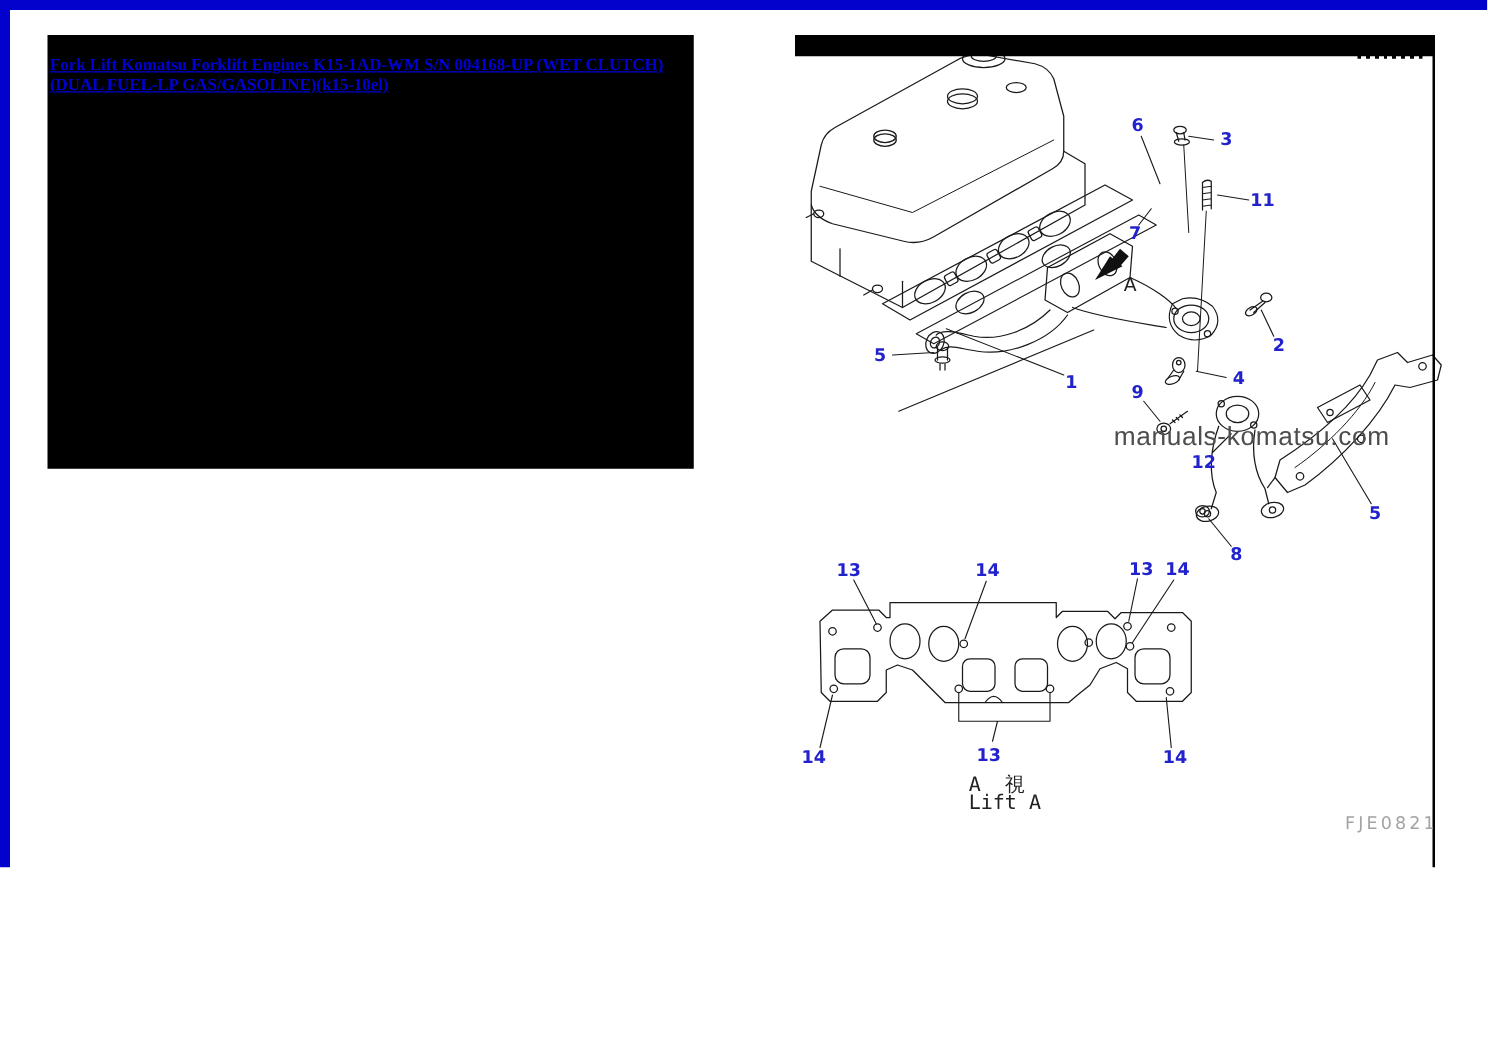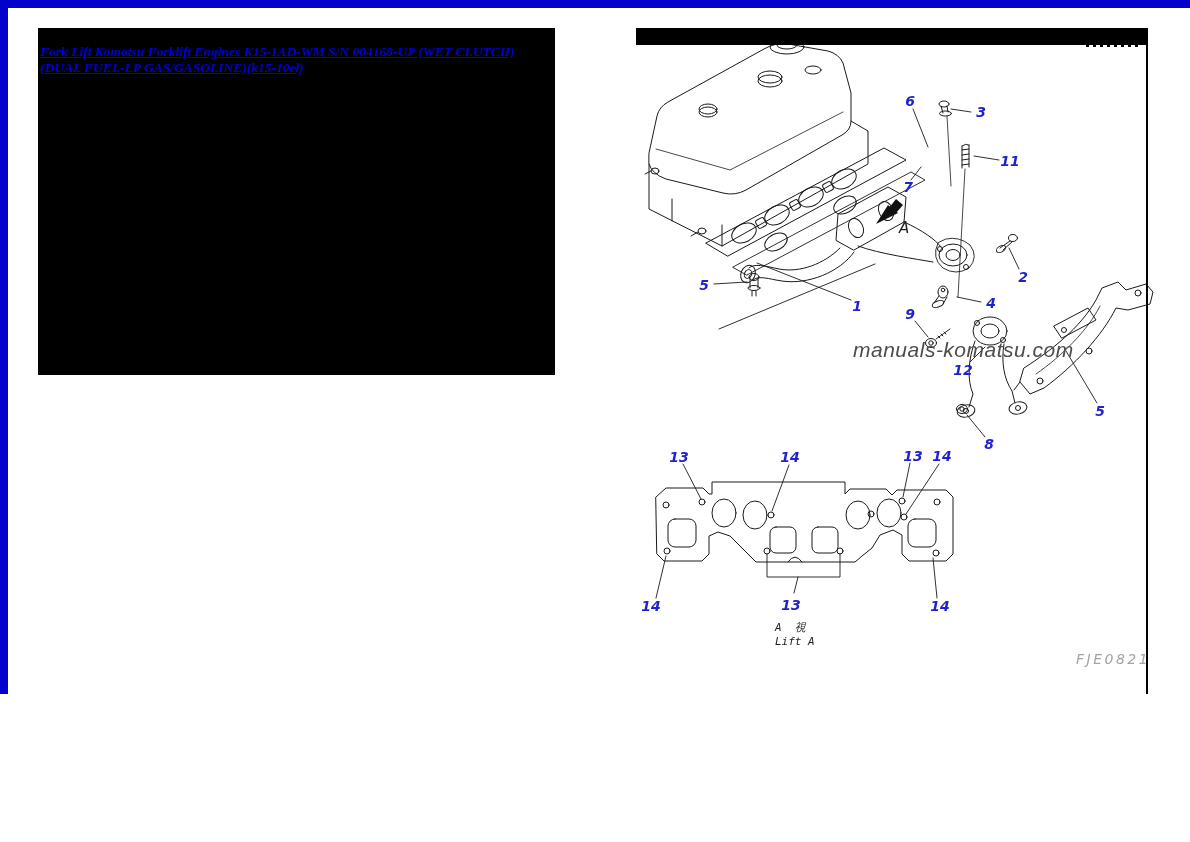--- a/index.html
+++ b/index.html
@@ -1,37 +1,37 @@
 <!DOCTYPE html>
 <html style="--accent: #0202cc; --link: #0000d6; --callout: #2222cc;"><head>
 <meta charset="utf-8">
 <style>
   html,body{margin:0;padding:0;background:#fff;}
   .page{position:relative;width:1190px;height:694px;background:#ffffff;overflow:hidden;
-        font-family:"Liberation Sans",sans-serif;font-style:italic;}
+        font-family:"Liberation Sans",sans-serif;}
   .border-top{position:absolute;left:0;top:0;width:1190px;height:8px;background:var(--accent,#0202cc);}
   .border-left{position:absolute;left:0;top:0;width:8px;height:842px;background:var(--accent,#0202cc);}
   .black-box{position:absolute;left:38px;top:28px;width:517px;height:347px;background:#000;z-index:2;}
   .title-link{position:absolute;left:40px;top:44px;width:512px;z-index:3;display:block;
        font-family:"Liberation Serif",serif;font-weight:bold;font-size:13.5px;line-height:16px;
        color:var(--link,#0000d6);text-decoration:underline;cursor:pointer;}
   .diag-topbar{position:absolute;left:636px;top:28px;width:512px;height:17px;background:#000;z-index:2;}
   .diag-topbar-marks{position:absolute;left:1086px;top:44px;width:52px;height:3px;z-index:2;
        background:repeating-linear-gradient(90deg,#000 0 3px,transparent 3px 7px);}
   .diag-rightrule{position:absolute;left:1146px;top:28px;width:2px;height:712px;background:#000;z-index:2;}
   svg.artwork{position:absolute;left:0;top:0;z-index:1;}
-  .watermark{position:absolute;left:853px;top:338px;z-index:4;
+  .watermark{position:absolute;left:891px;top:338px;z-index:4;
        font-size:21px;line-height:24px;color:#4d4d4d;letter-spacing:.5px;white-space:nowrap;}
   .callout{position:absolute;transform:translate(-50%,-50%);z-index:5;
        color:var(--callout,#2222cc);font-weight:bold;font-size:14px;font-family:"DejaVu Sans",sans-serif;
        white-space:nowrap;}
   .arrow-a-label{position:absolute;left:899px;top:219px;z-index:5;color:#222;
        font-size:15px;font-family:"DejaVu Sans",sans-serif;}
   .view-label{position:absolute;left:775px;top:621px;z-index:5;color:#222;
-       font-family:"DejaVu Sans Mono",monospace;font-size:11px;line-height:14px;white-space:pre;}
+       font-family:"DejaVu Sans Mono",monospace;font-size:16px;line-height:14px;white-space:pre;}
   .figure-code{position:absolute;left:1076px;top:651px;z-index:5;color:#a3a3a3;
        font-family:"DejaVu Sans",sans-serif;font-size:14px;letter-spacing:2.5px;white-space:nowrap;}
 </style>
 </head>
 <body>
 
 <div class="page">
 
   <div class="border-top"></div>
   <div class="border-left"></div>

